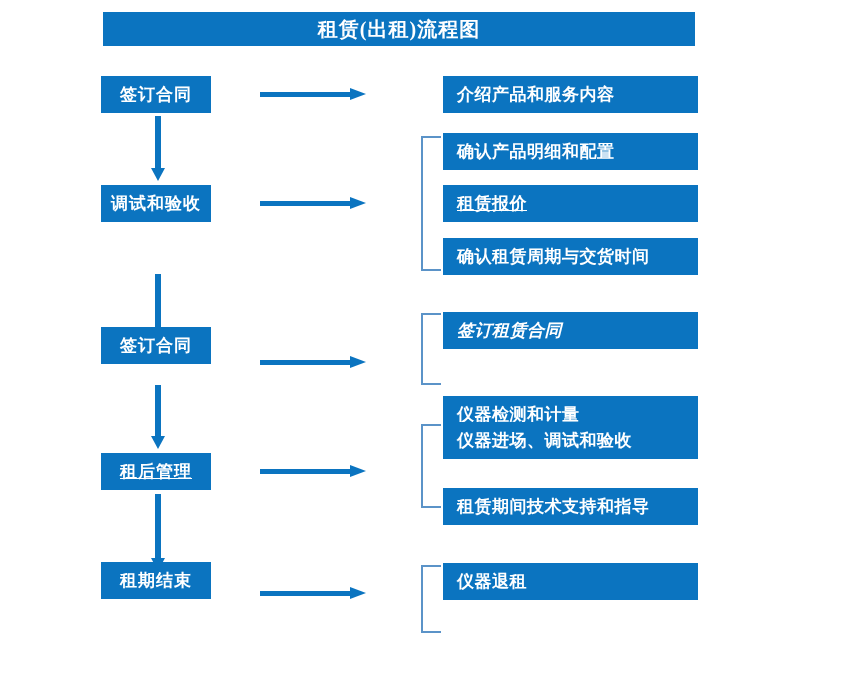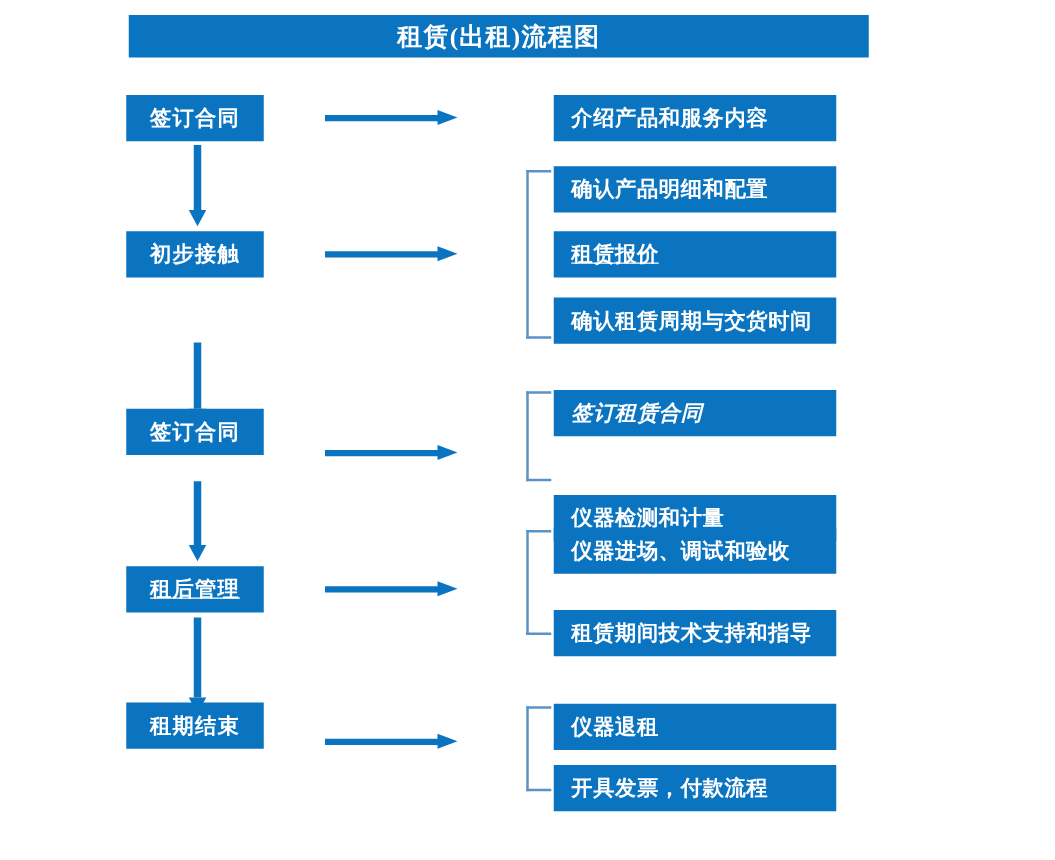--- a/index.html
+++ b/index.html
@@ -53,21 +53,21 @@
     display: flex;
     align-items: center;
     justify-content: center;
     letter-spacing: 1px;
   }
 
   
   .detail-box {
     position: absolute;
     left: 443px;
-    width: 226px;
+    width: 255px;
     height: 37px;
     background: #0b74c0;
     color: #ffffff;
     font-size: 17px;
     font-weight: bold;
     display: flex;
     align-items: center;
     padding-left: 14px;
     box-sizing: border-box;
     letter-spacing: 0.5px;
@@ -133,21 +133,21 @@
 </style>
 </head>
 <body>
 
 <div id="canvas">
 
   <div class="title-bar">租赁(出租)流程图</div>
 
   <div class="stage-box" style="top:76px;">签订合同</div>
 
-  <div class="stage-box" style="top:185px;">初步接触</div>
+  <div class="stage-box" style="top:185px;">调试和验收</div>
 
   <div class="stage-box" style="top:327px;">签订合同</div>
 
   <div class="stage-box" style="top:453px;text-decoration:underline;">租后管理</div>
 
   <div class="stage-box" style="top:562px;">租期结束</div>
 
   <div class="v-arrow" style="top:116px; height:65px;">
     <div class="shaft" style="height:52px;"></div>
     <div class="head" style="top:52px;"></div>
@@ -208,15 +208,14 @@
   <div class="detail-box" style="top:312px;font-style:italic;">签订租赁合同</div>
 
   <div class="detail-box" style="top:364px;margin-top:32px;">仪器检测和计量</div>
 
   <div class="detail-box" style="top:422px;">仪器进场、调试和验收</div>
 
   <div class="detail-box" style="top:488px;">租赁期间技术支持和指导</div>
 
   <div class="detail-box" style="top:563px;">仪器退租</div>
 
-  <div class="detail-box" style="top:612px;">开具发票，付款流程</div>
 
 </div>
 
 </body></html>

